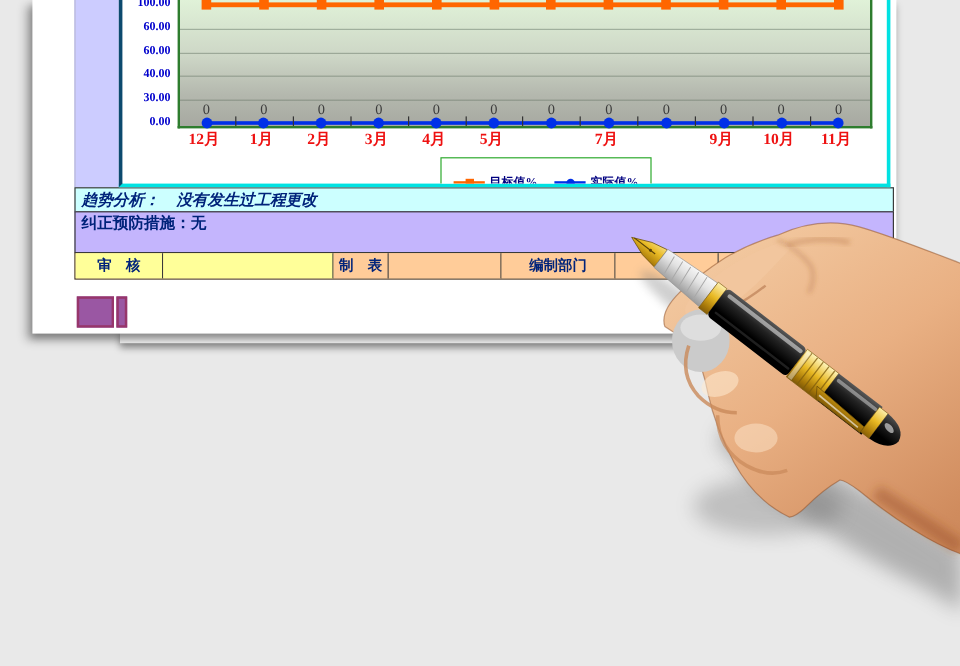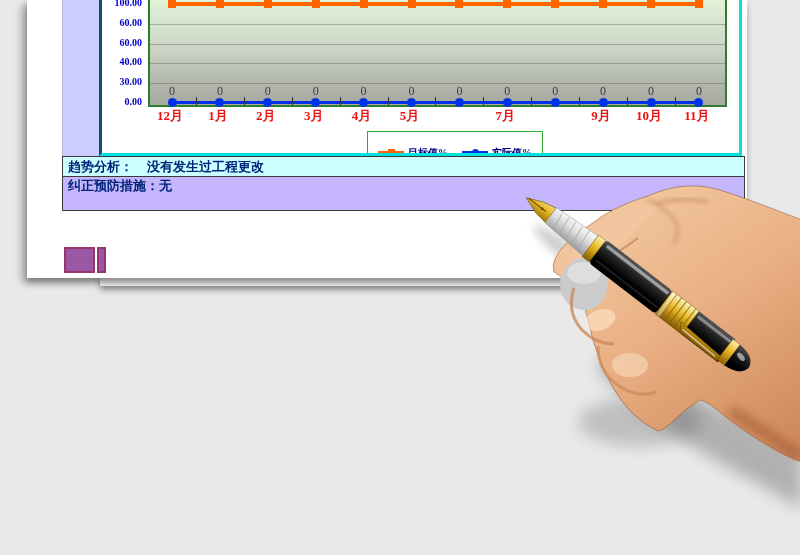--- a/index.html
+++ b/index.html
@@ -36,21 +36,21 @@
   .mlab{position:absolute;width:48px;text-align:center;font-size:13px;font-weight:bold;color:#ee1111;}
   .legend{position:absolute;left:265px;top:131px;height:17px;padding:12px 10px;background:#fff;
     border:1px solid #2eaa2e;display:flex;align-items:center;gap:14px;}
   .litem{display:flex;align-items:center;gap:4px;}
   .lline{position:relative;width:26px;height:3px;}
   .lmark{position:absolute;left:9px;top:-3px;}
   .ltext{font-size:10px;font-weight:bold;color:#000080;line-height:10px;}
   
   .row{position:absolute;left:62px;width:683px;box-sizing:border-box;border:1px solid #3a3a3a;z-index:2;
     font-weight:bold;color:#00237a;}
-  .row-trend{top:156px;height:21px;background:#ccffff;font-size:13px;line-height:19px;padding-left:5px;}
+  .row-trend{top:156px;height:21px;background:#ccffff;font-size:13px;line-height:19px;padding-left:5px;font-style:italic;}
   .row-corr{top:176px;height:35px;background:#c4b5fd;font-size:13px;line-height:18px;padding-left:5px;}
   .row-footer{top:210px;height:23px;display:flex;background:#ffcc99;font-size:12px;}
   .fcell{box-sizing:border-box;border-right:1px solid #3a3a3a;display:flex;align-items:center;
     justify-content:center;height:100%;overflow:hidden;}
   .fcell:last-child{border-right:none;}
   .val-gap{margin-left:14px;}
   
   .shape{position:absolute;box-sizing:border-box;border:2px solid #97366b;background:#9a57a3;z-index:2;}
   .shape-big{left:37px;top:247px;width:31px;height:26px;}
   .shape-small{left:70px;top:247px;width:9px;height:26px;}
@@ -161,20 +161,30 @@
   </div>
 
   <div class="row row-trend" style="left:35px;">
     <span>趋势分析：</span><span class="val-gap">没有发生过工程更改</span>
   </div>
 
   <div class="row row-corr" style="left:35px;">
     <span>纠正预防措施：</span><span>无</span>
   </div>
 
+  <div class="row row-footer" style="left:35px;">
+      <div class="fcell" style="width: 73px; flex: 0 0 auto; background: rgb(255, 255, 153);">审　核</div>
+      <div class="fcell" style="width: 142px; flex: 0 0 auto; background: rgb(255, 255, 153);"></div>
+      <div class="fcell" style="width: 46px; flex: 0 0 auto; background: rgb(255, 204, 153);">制　表</div>
+      <div class="fcell" style="width: 94px; flex: 0 0 auto; background: rgb(255, 204, 153);"></div>
+      <div class="fcell" style="width: 95px; flex: 0 0 auto; background: rgb(255, 204, 153);">编制部门</div>
+      <div class="fcell" style="width: 86px; flex: 0 0 auto; background: rgb(255, 204, 153);"></div>
+      <div class="fcell" style="width: 92px; flex: 0 0 auto; background: rgb(255, 204, 153);">编制日期</div>
+      <div class="fcell" style="flex: 1 1 0%; background: rgb(255, 204, 153);"></div>
+    </div>
 
   <div class="shape shape-big"></div>
   <div class="shape shape-small"></div>
 </div>
 
 <svg class="hand" viewBox="0 0 322 395" xmlns="http://www.w3.org/2000/svg">
   <defs>
     <linearGradient id="gSkin" gradientUnits="userSpaceOnUse" x1="60" y1="20" x2="300" y2="380">
       <stop offset="0" stop-color="#f6d2ab"></stop>
         <stop offset=".45" stop-color="#e9b083"></stop>

